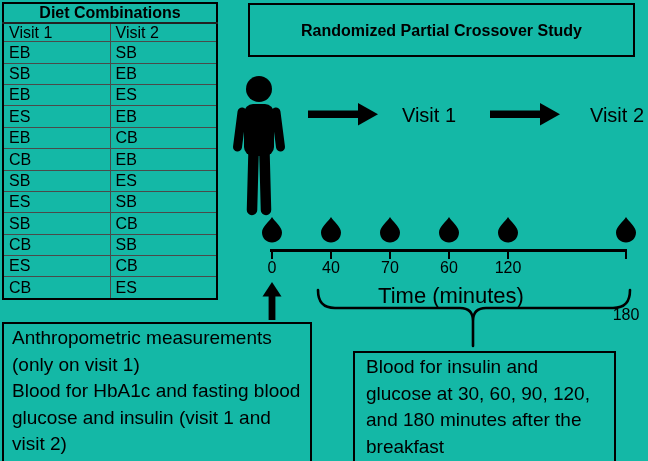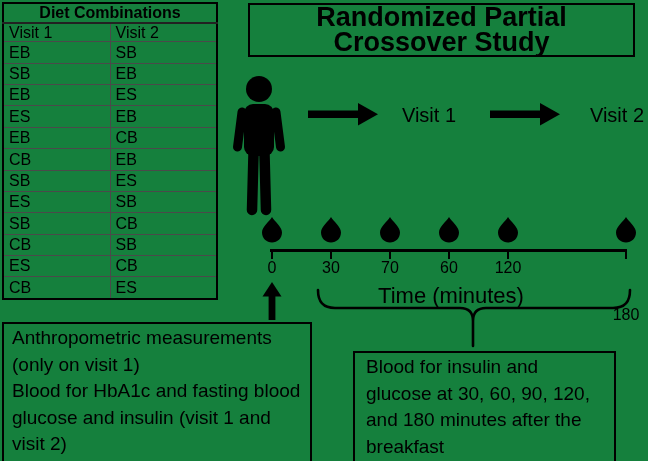--- a/index.html
+++ b/index.html
@@ -1,39 +1,39 @@
 <!DOCTYPE html>
 <html><head>
 <meta charset="utf-8">
 <style>
   html,body { margin:0; padding:0; background:#fff; }
   .canvas {
-    position:relative; width:648px; height:461px; background:#15803d;
+    position:relative; width:648px; height:461px; background:#14b8a6;
     font-family:"Liberation Sans", sans-serif; color:#000; overflow:hidden;
   }
 
   
   table.diet-table {
     position:absolute; left:2px; top:2px; width:216px; height:298px;
     border-collapse:collapse; table-layout:fixed; border:2px solid #000;
   }
   table.diet-table th, table.diet-table td {
     border:1.5px solid #4a4a4a; font-size:16px; line-height:1.1;
     padding:0 0 0 5px; text-align:left; vertical-align:middle; font-weight:normal;
   }
   table.diet-table th.tbl-title {
     font-weight:bold; text-align:center; padding:0; border-bottom:2px solid #222;
   }
 
   
   .title-box {
     position:absolute; left:248px; top:3px; width:387px; height:54px;
     border:2px solid #000; box-sizing:border-box;
-    display:flex; align-items:center; text-align:center;
-    font-size:27px; font-weight:bold; line-height:25px; padding:0 30px;
+    display:flex; align-items:center; justify-content:center; text-align:center;
+    font-size:16px; font-weight:bold; line-height:25px; padding:0 30px;
   }
 
   
   .person { position:absolute; left:229px; top:75px; }
   .h-arrow { position:absolute; top:101px; }
   .h-arrow.a1 { left:308px; }
   .h-arrow.a2 { left:490px; }
   .visit-label {
     position:absolute; top:104px; width:60px; text-align:center; font-size:20px;
   }
@@ -176,21 +176,21 @@
 
 <svg class="drop" width="22" height="27" viewBox="0 0 22 27" style="left: 261px;">
     <path d="M11 1 C13.5 5.5 21 10.5 21 16.5 C21 22.3 16.5 26.5 11 26.5 C5.5 26.5 1 22.3 1 16.5 C1 10.5 8.5 5.5 11 1 Z" fill="#000"></path>
   </svg>
     <div class="tickmark" style="left: 270.75px;"></div>
     <div class="ticklabel" style="left: 250px;">0</div>
     <svg class="drop" width="22" height="27" viewBox="0 0 22 27" style="left: 320px;">
     <path d="M11 1 C13.5 5.5 21 10.5 21 16.5 C21 22.3 16.5 26.5 11 26.5 C5.5 26.5 1 22.3 1 16.5 C1 10.5 8.5 5.5 11 1 Z" fill="#000"></path>
   </svg>
     <div class="tickmark" style="left: 329.75px;"></div>
-    <div class="ticklabel" style="left: 309px;">30</div>
+    <div class="ticklabel" style="left: 309px;">40</div>
     <svg class="drop" width="22" height="27" viewBox="0 0 22 27" style="left: 379px;">
     <path d="M11 1 C13.5 5.5 21 10.5 21 16.5 C21 22.3 16.5 26.5 11 26.5 C5.5 26.5 1 22.3 1 16.5 C1 10.5 8.5 5.5 11 1 Z" fill="#000"></path>
   </svg>
     <div class="tickmark" style="left: 388.75px;"></div>
     <div class="ticklabel" style="left: 368px;">70</div>
     <svg class="drop" width="22" height="27" viewBox="0 0 22 27" style="left: 438px;">
     <path d="M11 1 C13.5 5.5 21 10.5 21 16.5 C21 22.3 16.5 26.5 11 26.5 C5.5 26.5 1 22.3 1 16.5 C1 10.5 8.5 5.5 11 1 Z" fill="#000"></path>
   </svg>
     <div class="tickmark" style="left: 447.75px;"></div>
     <div class="ticklabel" style="left: 427px;">60</div>

